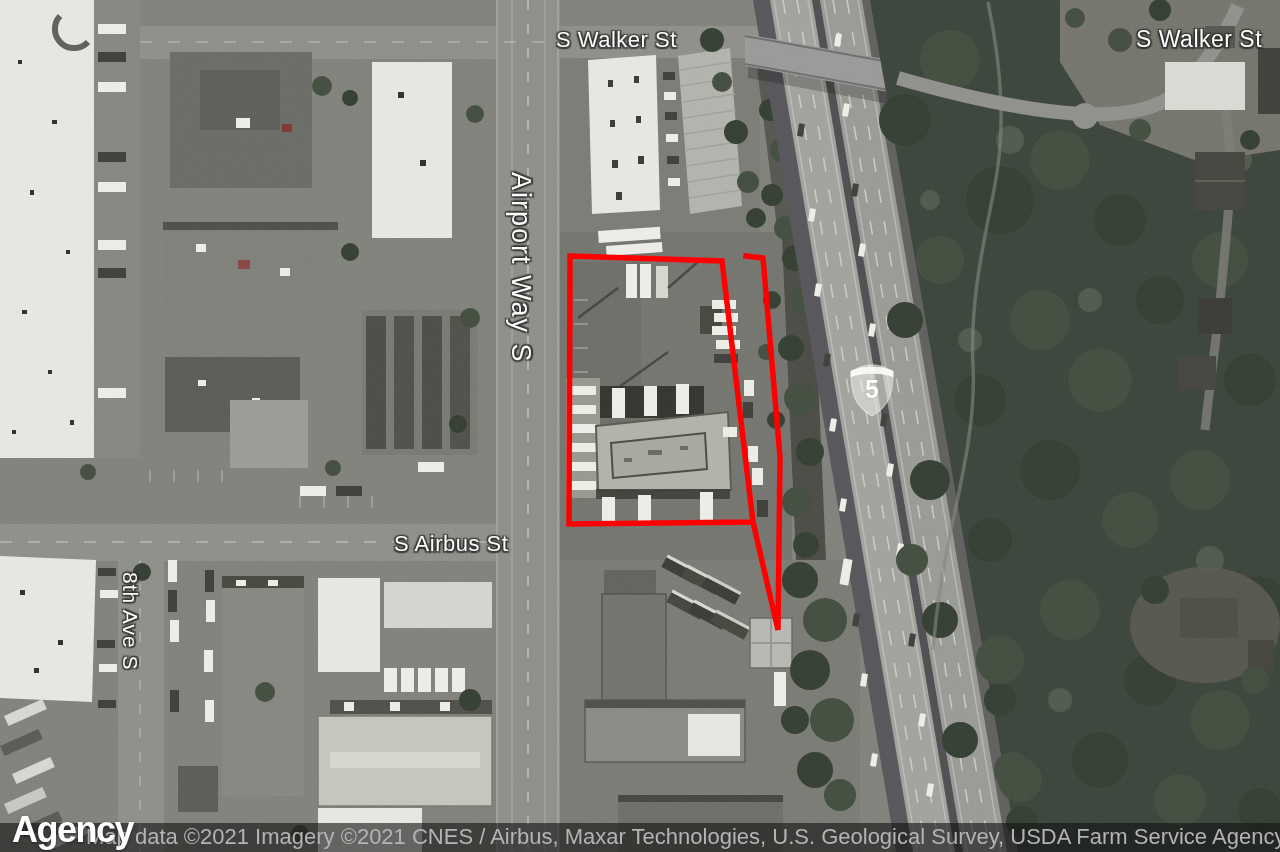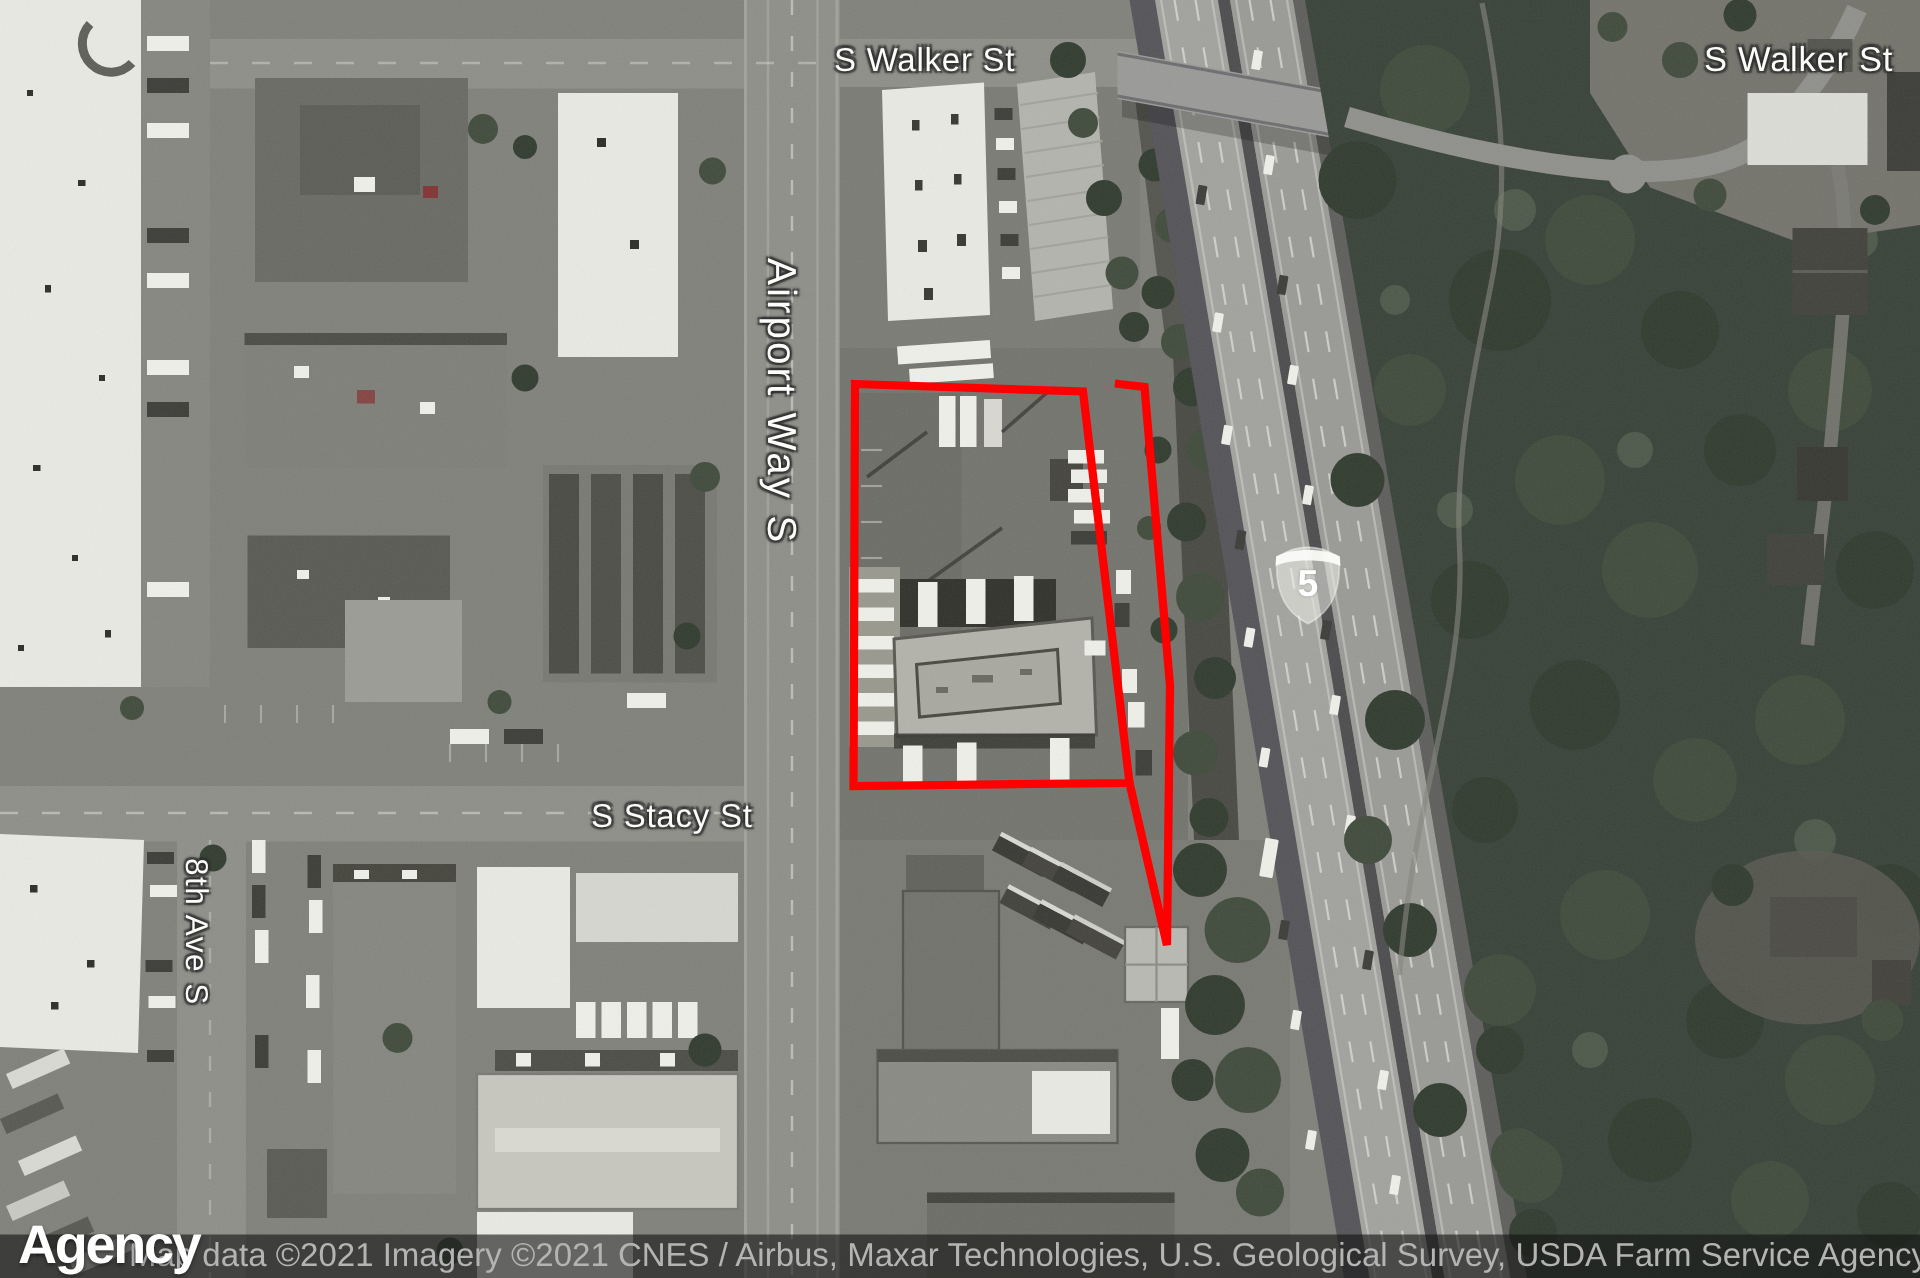--- a/index.html
+++ b/index.html
@@ -513,21 +513,21 @@
 
   <g>
     <polygon class="parcel-line" points="570,256 722,261 753,522 569,524"></polygon>
     <path class="parcel-line" d="M746,256 L763,258 L780,457 L778,630 L753,522"></path>
   </g>
 </svg>
 
 <div class="road-label" id="lbl-walker-w">S Walker St</div>
 <div class="road-label" id="lbl-walker-e">S Walker St</div>
 <div class="road-label vertical" id="lbl-airport">Airport Way S</div>
-<div class="road-label" id="lbl-stacy">S Stacy St</div>
+<div class="road-label" id="lbl-stacy">S Airbus St</div>
 <div class="road-label vertical" id="lbl-8th">8th Ave S</div>
 
 <div id="shield">
   <svg width="46" height="56" viewBox="0 0 40 48">
     <path d="M2,8 C8,4 13,2 20,2 C27,2 32,4 38,8 C39,22 36,33 29,40 C25,44 22,45.5 20,46.5 C18,45.5 15,44 11,40 C4,33 1,22 2,8 Z" fill="rgba(238,238,234,0.55)" stroke="rgba(255,255,255,0.4)" stroke-width="1"></path>
     <path d="M1.5,7.5 C10,2.5 30,2.5 38.5,7.5 L38.8,13 C30,8.8 10,8.8 1.2,13 Z" fill="#fdfdfb" opacity=".9"></path>
   </svg>
   <div class="num">5</div>
 </div>
 

